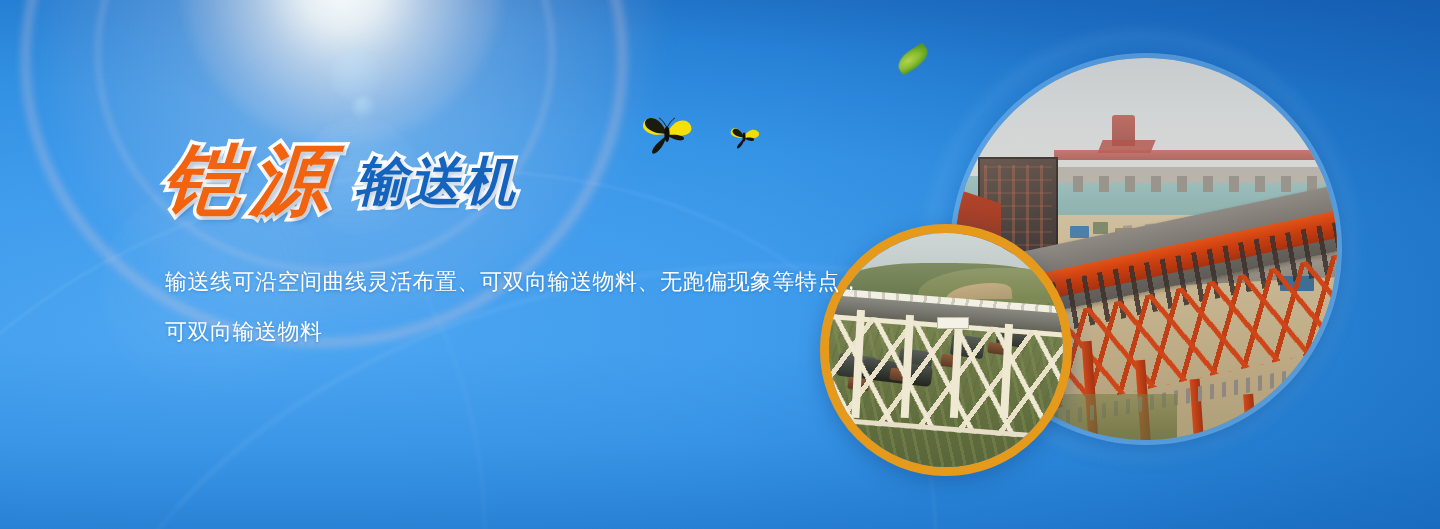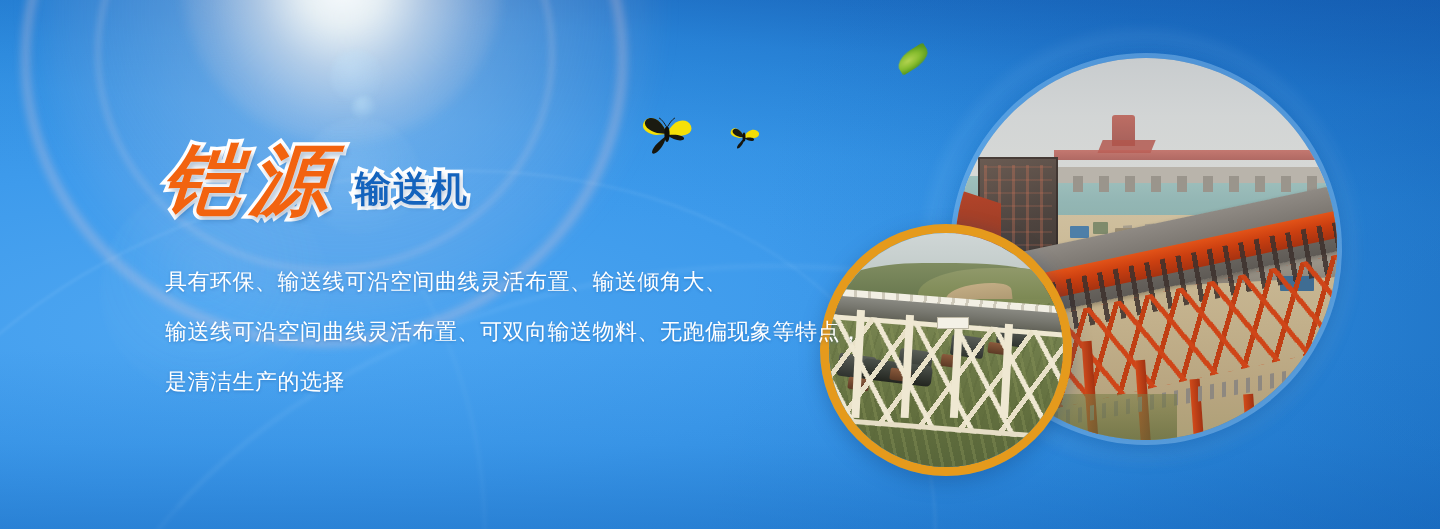--- a/index.html
+++ b/index.html
@@ -150,29 +150,30 @@
     color: #f2630f;
     -webkit-text-stroke: 7px #ffffff;
     paint-order: stroke fill;
     text-shadow:
       0 0 1px #ffffff,
       3px 4px 5px rgba(10,60,120,0.30);
     transform: skewX(-4deg);
   }
   .title-sub {
     font-family: "DejaVu Sans", "Liberation Sans", sans-serif;
-    font-size: 36px;
+    font-size: 52px;
     line-height: 1;
     font-weight: 700;
     letter-spacing: 2px;
     color: #1463bd;
     -webkit-text-stroke: 7px #ffffff;
     paint-order: stroke fill;
     text-shadow: 2px 3px 4px rgba(10,60,120,0.25);
     padding-bottom: 10px;
+    font-style: italic;
   }
 
   
   .copy {
     position: absolute;
     left: 165px;
     top: 257px;
     width: 700px;
     z-index: 7;
   }
@@ -476,18 +477,17 @@
       <div class="sp-label"></div>
     </div>
   </div>
 
   <div class="title-block">
     <div class="title-brand">铠源</div>
     <div class="title-sub">输送机</div>
   </div>
 
   <div class="copy">
-    <div class="copy-line">具有环保、输送线可沿空间曲线灵活布置、输送倾角大、</div>
     <div class="copy-line">输送线可沿空间曲线灵活布置、可双向输送物料、无跑偏现象等特点，</div>
-    <div class="copy-line">是清洁生产的选择</div>
+    <div class="copy-line">可双向输送物料</div>
   </div>
 
 </div>
 
 </body></html>

